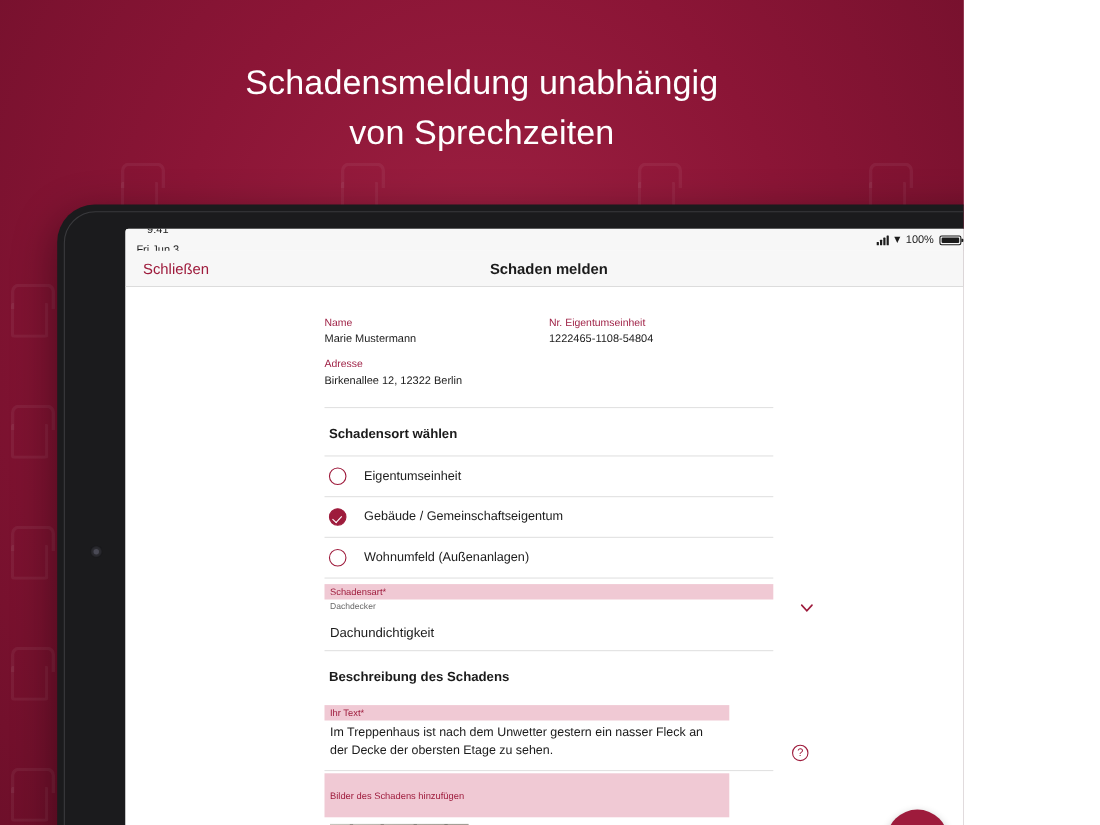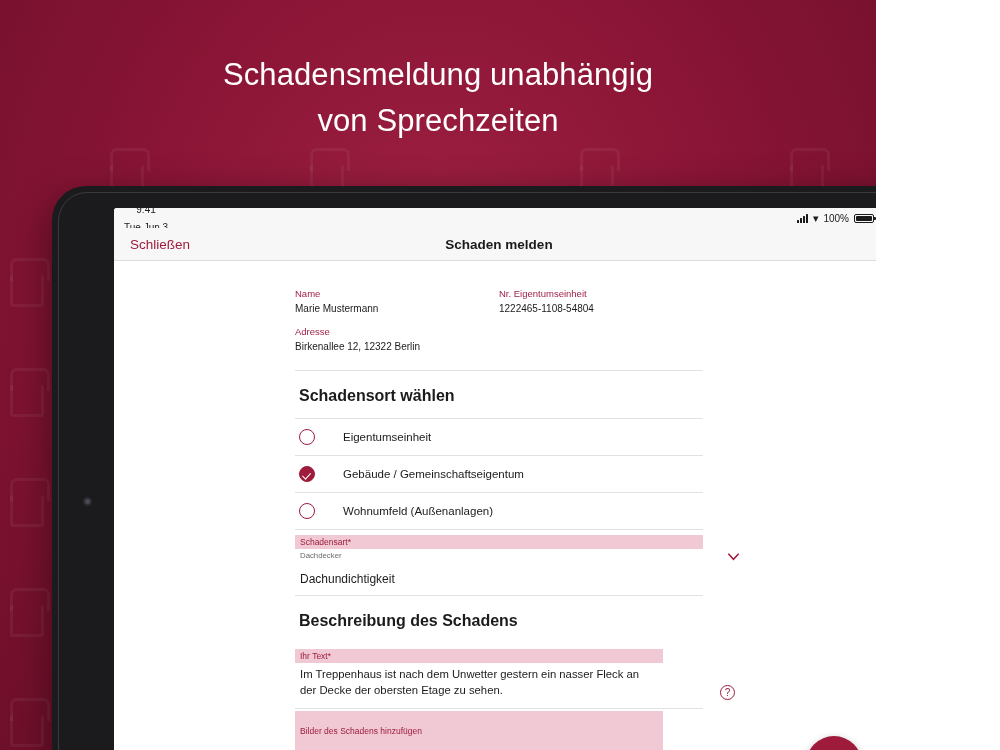--- a/index.html
+++ b/index.html
@@ -179,31 +179,31 @@
   .field-value {
     color: #1b1b1b;
     font-size: 10px;
     line-height: 15px;
   }
   .person .col-1 { width: 50%; }
   .person .col-2 { width: 50%; }
   .mt8 { margin-top: 9px; }
 
   .section-title {
-    font-size: 16px;
+    font-size: 12px;
     font-weight: 700;
     color: #1b1b1b;
     padding: 16px 4px 13px 4px;
     border-bottom: 1px solid #e2e2e2;
   }
 
   .radio-row {
     display: flex;
     align-items: center;
-    gap: 28px;
+    gap: 16px;
     padding: 10px 4px;
     border-bottom: 1px solid #e2e2e2;
     cursor: pointer;
   }
   .radio {
     width: 16px; height: 16px;
     border-radius: 50%;
     border: 1.5px solid #9e1b3c;
     flex: none;
   }
@@ -377,21 +377,21 @@
   <div class="device">
     <div class="device-frame-inner"></div>
     <div class="camera"></div>
     <div class="home-ring"></div>
 
     <div class="screen">
 
       <div class="statusbar">
         <div class="left">
           <span>9:41</span>
-          <span>Tue Jun 3</span>
+          <span>Fri Jun 3</span>
         </div>
         <div class="right">
           <span class="sig-bars">
               <i></i>
               <i></i>
               <i></i>
               <i></i>
             </span>
           <span class="wifi">▾</span>
           <span>100%</span>

